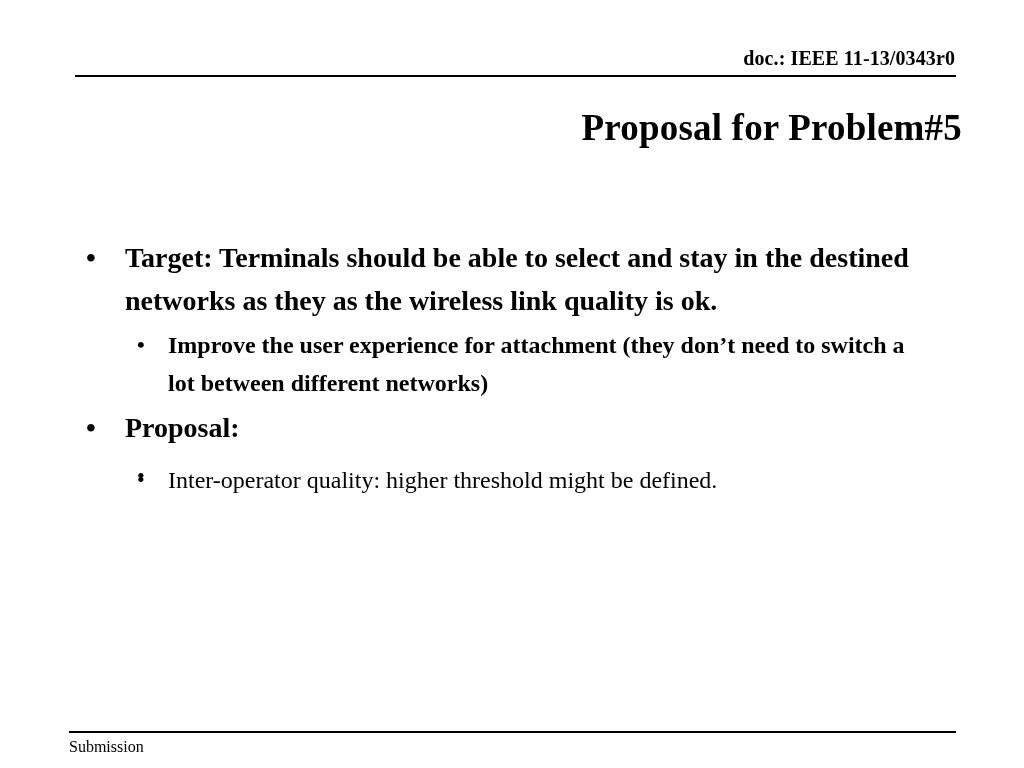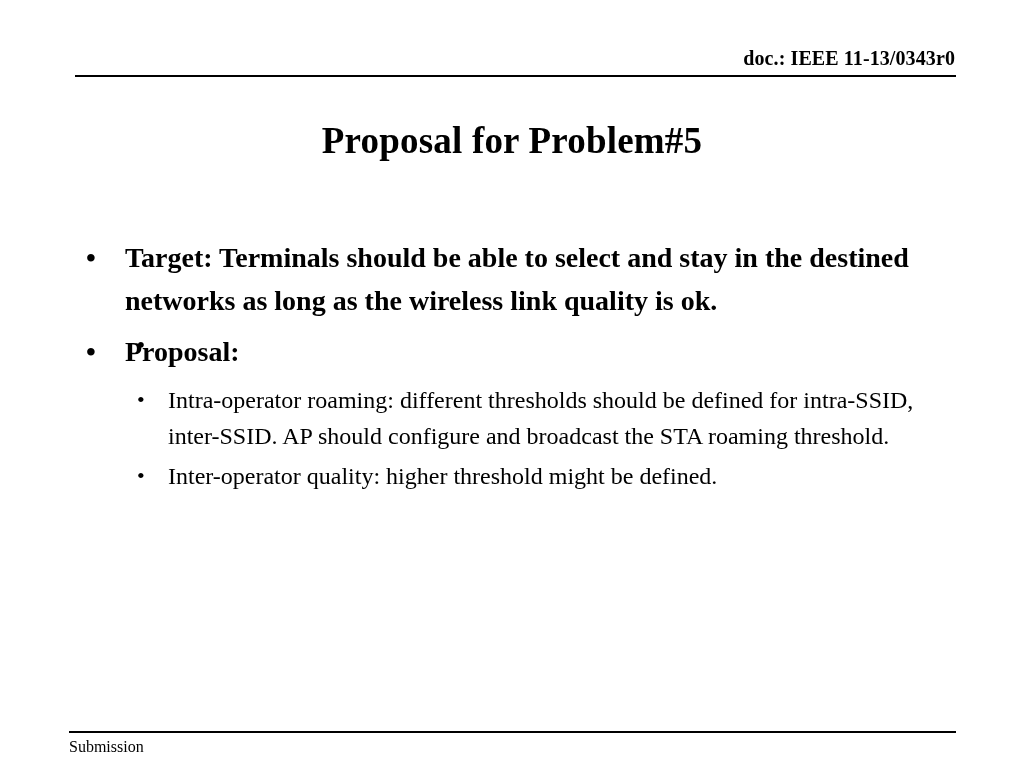--- a/index.html
+++ b/index.html
@@ -48,23 +48,23 @@
     top: 67px;
     width: 881px;
     height: 0;
     border-top: 2px solid #000000;
   }
 
   
   .title {
     position: absolute;
     left: 62px;
-    top: 110px;
+    top: 97px;
     width: 900px;
-    text-align: center;
+    text-align: right;
     font-size: 37px;
     font-weight: bold;
     line-height: 46px;
     letter-spacing: 0.2px;
     white-space: nowrap;
   }
 
   
   .body-area {
     position: absolute;
@@ -150,41 +150,41 @@
     <div class="header-doc">doc.: IEEE 11-13/0343r0</div>
   </div>
   <div class="header-rule"></div>
 
   <div class="title">Proposal for Problem#5</div>
 
   <div class="body-area">
 
     <div class="bullet lvl1">
       <span class="marker">•</span>
-      <span>Target: Terminals should be able to select and stay in the destined networks as long as the wireless link quality is ok.</span>
+      <span>Target: Terminals should be able to select and stay in the destined networks as they as the wireless link quality is ok.</span>
     </div>
 
     <div class="gap-sm"></div>
 
     <div class="bullet lvl2 bold">
       <span class="marker">•</span>
+      <span>Improve the user experience for attachment (they don’t need to switch a lot between different networks)</span>
     </div>
 
     <div class="gap-sm"></div>
 
     <div class="bullet lvl1">
       <span class="marker">•</span>
       <span>Proposal:</span>
     </div>
 
     <div class="gap-md"></div>
 
     <div class="bullet lvl2">
       <span class="marker">•</span>
-      <span>Intra-operator roaming: different thresholds should be defined for intra-SSID, inter-SSID. AP should configure and broadcast the STA roaming threshold.</span>
     </div>
 
     <div class="gap-sm"></div>
 
     <div class="bullet lvl2">
       <span class="marker">•</span>
       <span>Inter-operator quality: higher threshold might be defined.</span>
     </div>
 
   </div>

